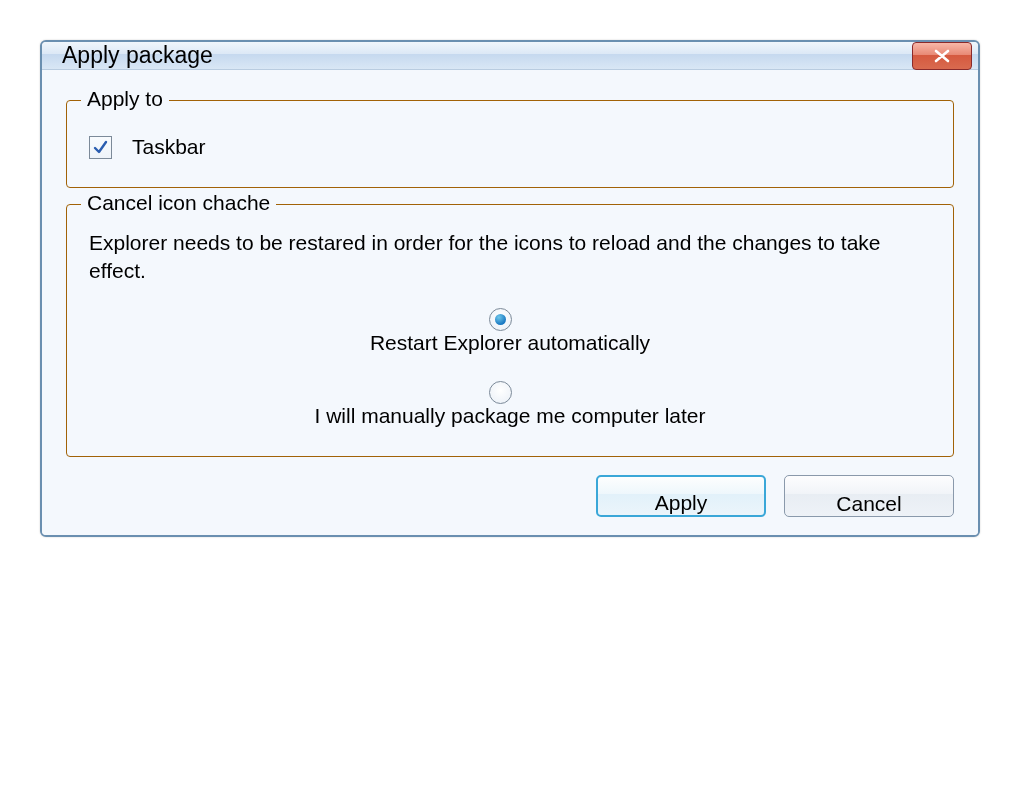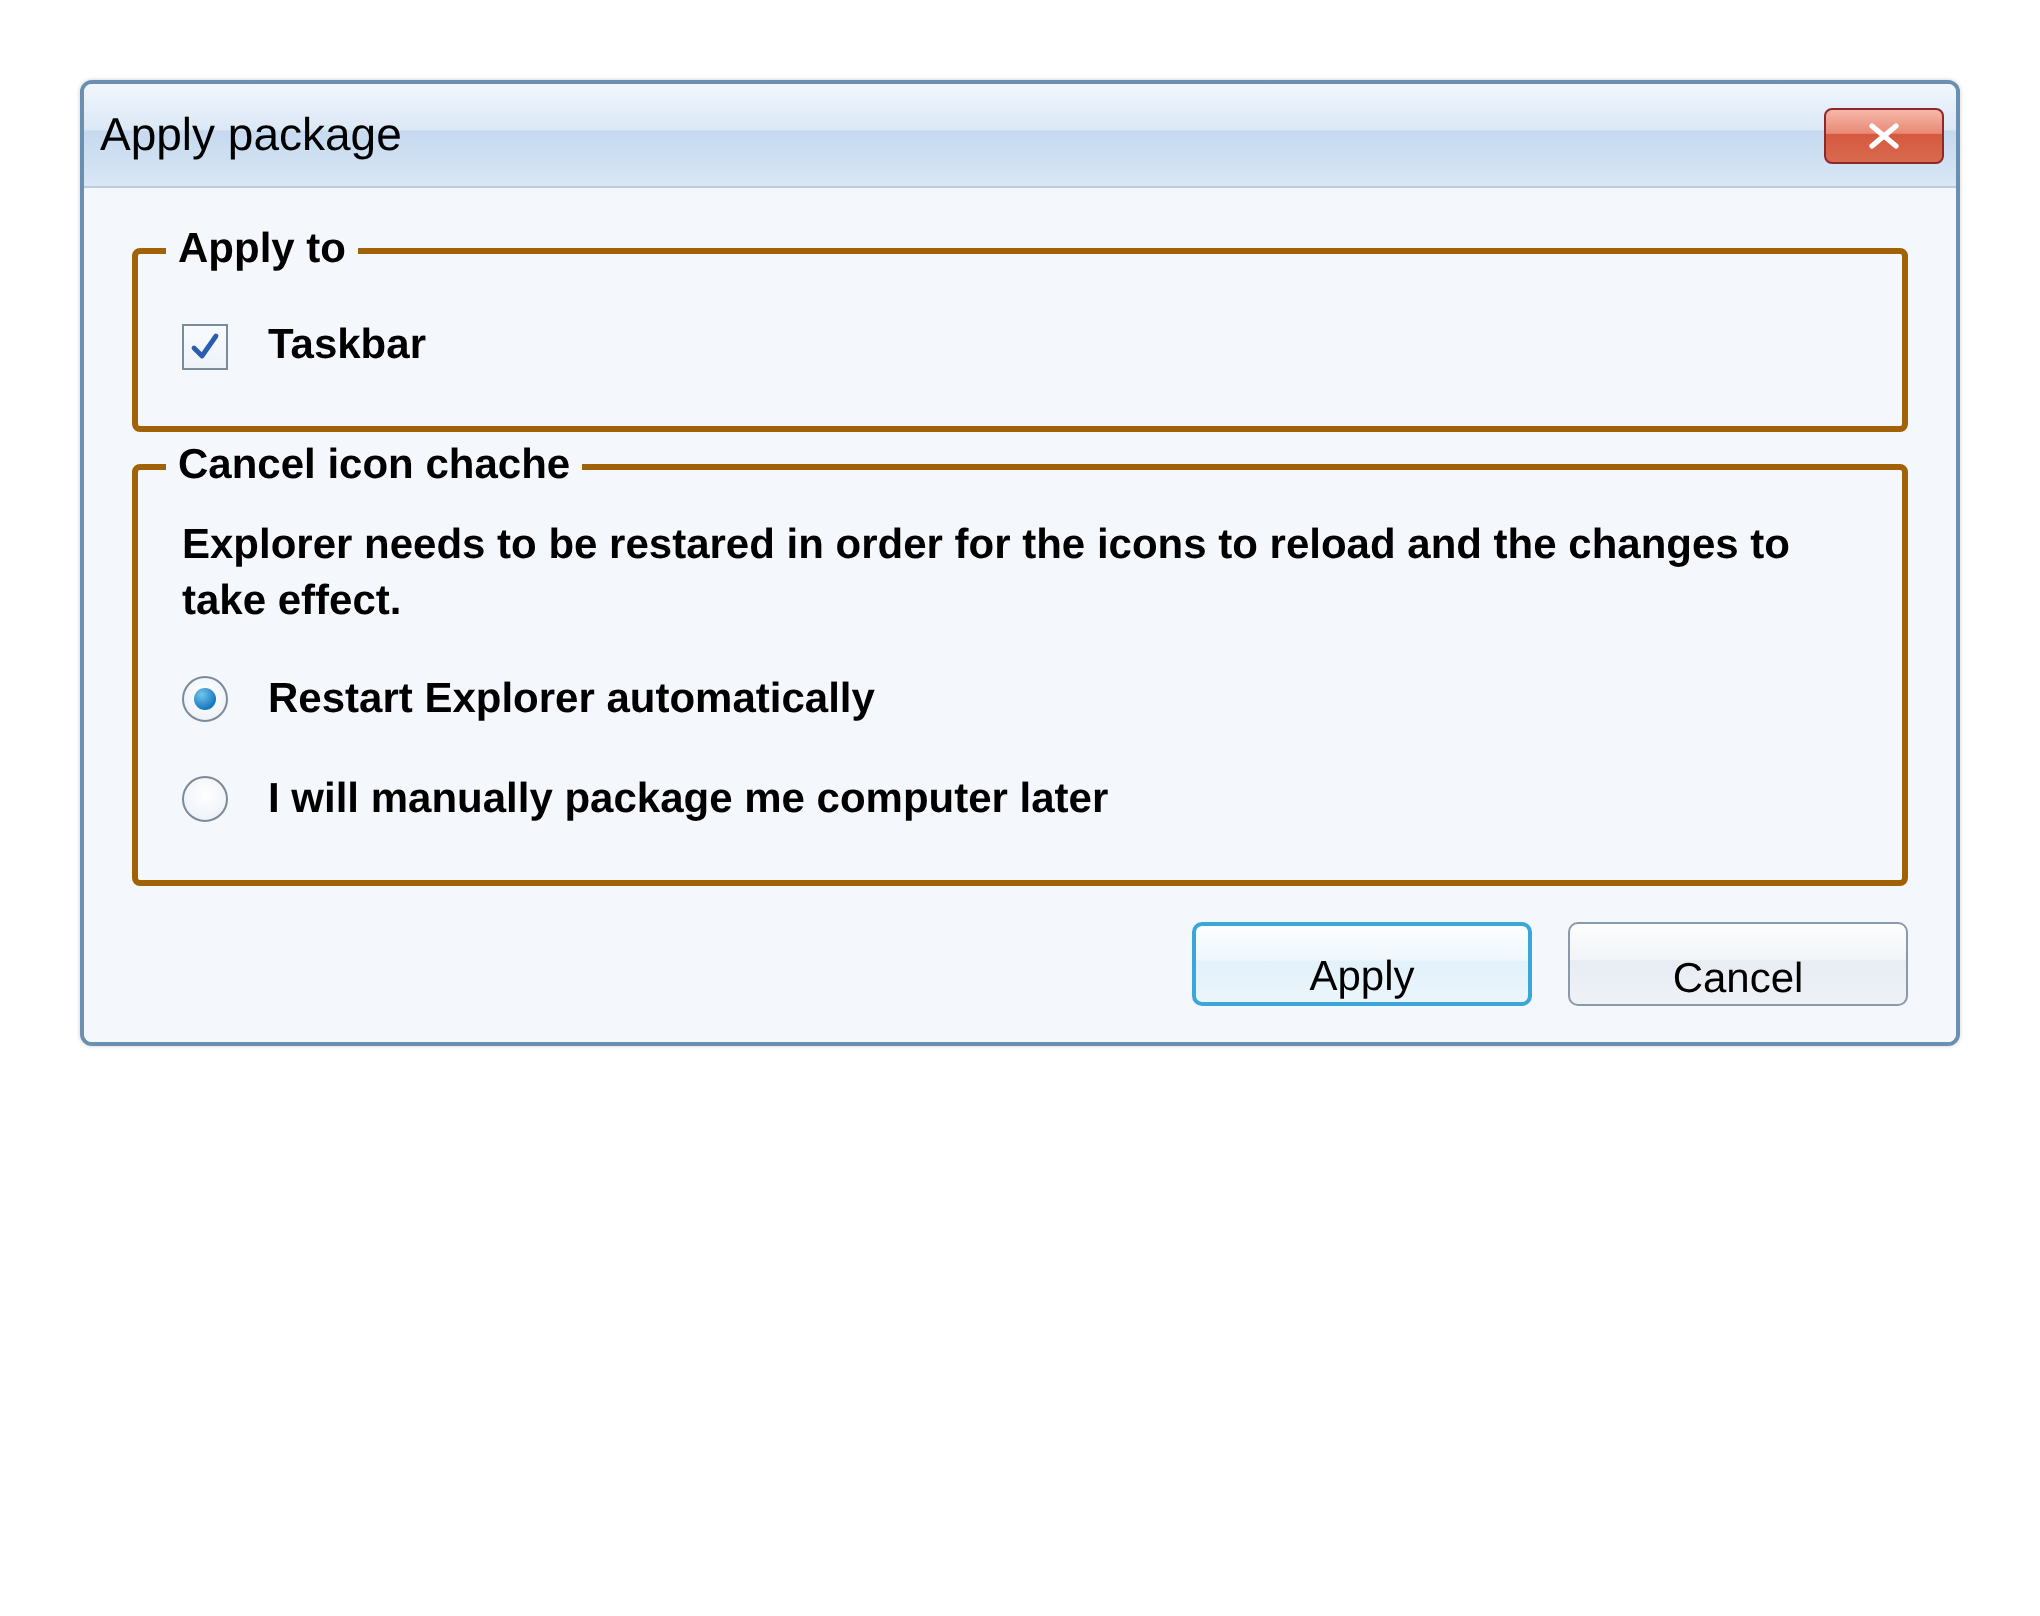--- a/index.html
+++ b/index.html
@@ -18,22 +18,22 @@
     border: 2px solid #6a8fb0;
     border-radius: 6px;
     box-shadow: 0 0 2px rgba(0,0,0,0.2);
     background: #f0f4fa;
     overflow: hidden;
   }
   .titlebar {
     display: flex;
     align-items: center;
     justify-content: space-between;
-    height: 52px;
-    padding: 0 6px 0 8px;
+    height: 28px;
+    padding: 0 6px 0 20px;
     background: linear-gradient(to bottom, #f0f6fc 0%, #dce8f6 45%, #c6d9ef 46%, #d9e7f5 100%);
     border-bottom: 1px solid #b9cce0;
   }
   .titlebar-title {
     font-size: 23px;
     color: #000;
   }
   .close-btn {
     width: 60px;
     height: 28px;
@@ -47,26 +47,25 @@
   }
   .close-btn svg {
     display: block;
   }
   .body {
     padding: 14px 24px 18px 24px;
     background: #f4f8fd;
   }
   .groupbox {
     position: relative;
-    border: 3px solid #a16207;
+    border: 1px solid #a16207;
     border-radius: 4px;
     padding: 20px 22px 20px 22px;
     margin-top: 16px;
     margin-bottom: 6px;
-    font-weight: bold;
   }
   .groupbox-legend {
     position: absolute;
     top: -14px;
     left: 14px;
     background: #f4f8fd;
     padding: 0 6px;
     font-size: 21px;
     color: #000;
   }
@@ -93,20 +92,21 @@
     display: block;
   }
   .desc-text {
     margin: 4px 0 22px 0;
     line-height: 1.35;
   }
   .radio-row {
     display: flex;
     align-items: center;
     margin: 12px 0 26px 0;
+    flex-direction: column;
   }
   .radio-row:last-child {
     margin-bottom: 8px;
   }
   .radio {
     width: 23px;
     height: 23px;
     border: 1px solid #7c8a99;
     border-radius: 50%;
     background: radial-gradient(circle at 50% 40%, #ffffff, #e9eff6);

